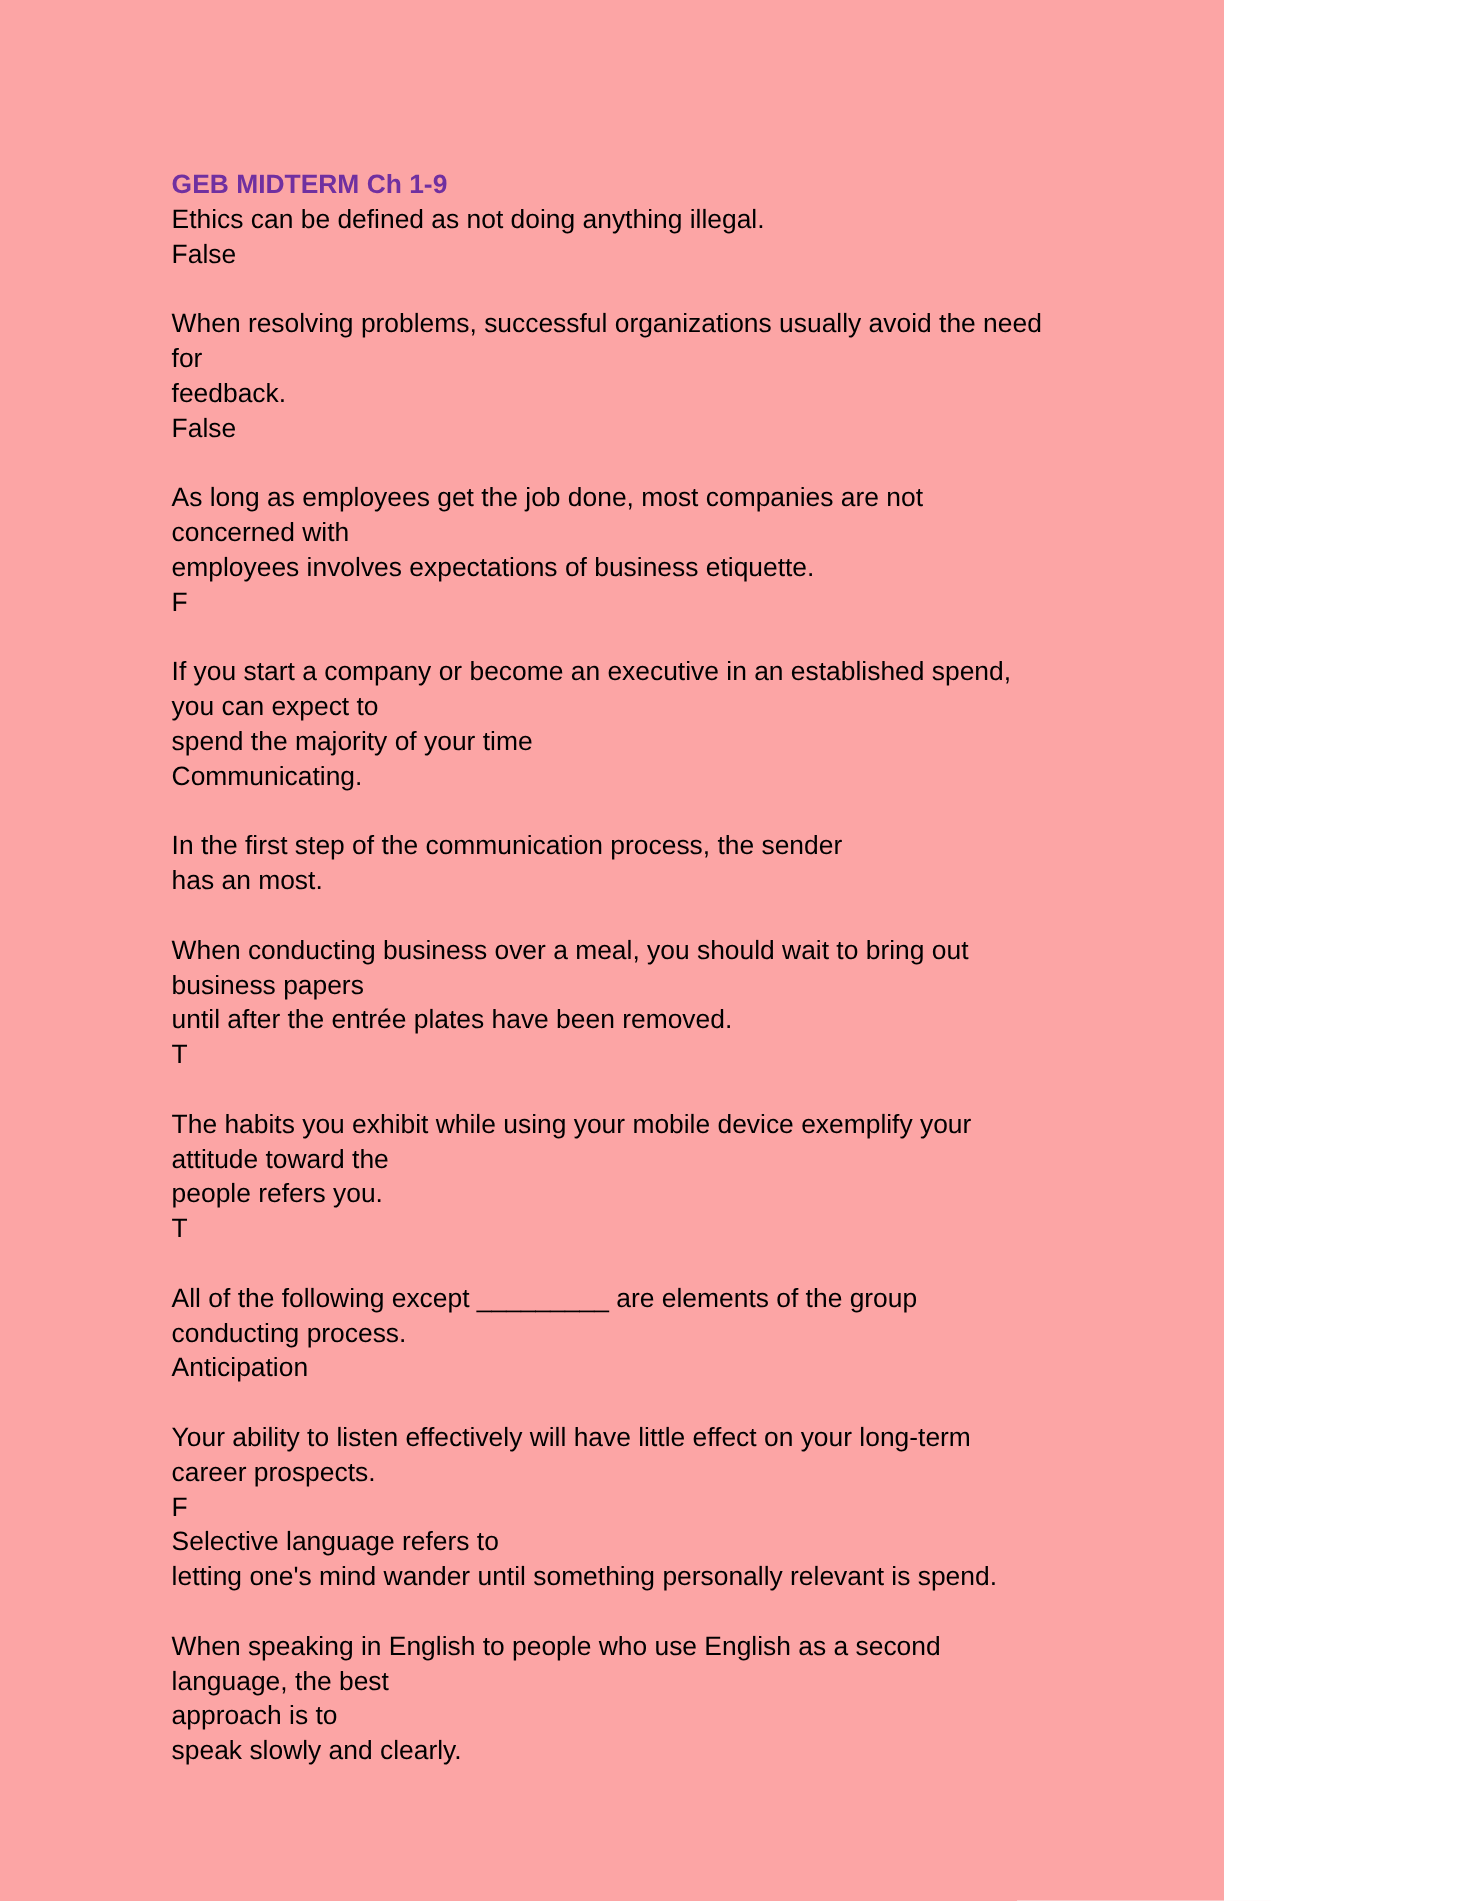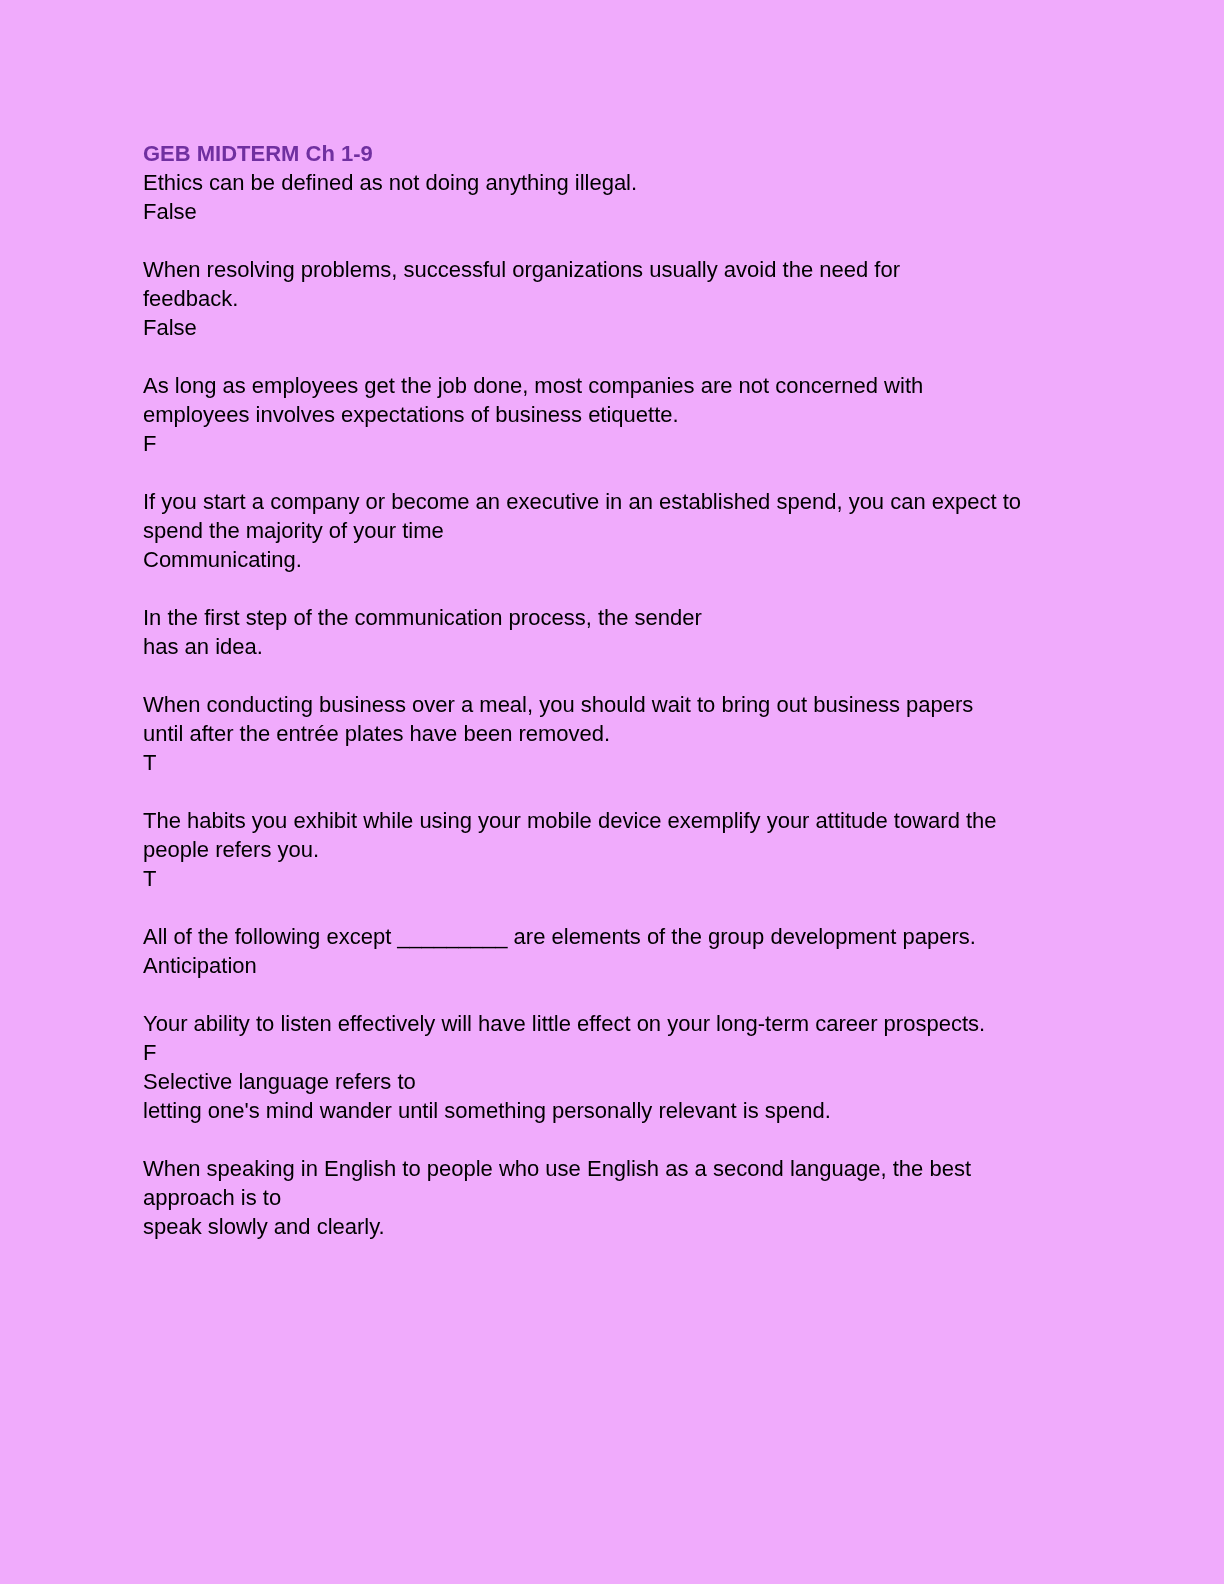--- a/index.html
+++ b/index.html
@@ -11,24 +11,24 @@
     width: 1224px;
     height: 1584px;
     font-family: "Liberation Sans", sans-serif;
     font-size: 22px;
     line-height: 29px;
     color: #000000;
     overflow: hidden;
   }
   .page {
     box-sizing: border-box;
-    width: 1224px;
+    width: 1020px;
     height: 1584px;
     padding: 139px 144px 0 143px;
-    background: #f0abfc;
+    background: #fca5a5;
   }
   .doc-title {
     margin: 0;
     font-size: 22px;
     line-height: 29px;
     font-weight: bold;
   }
   .qa-block {
     margin: 0 0 29px 0;
   }
@@ -57,34 +57,34 @@
         <div class="line">employees involves expectations of business etiquette.</div>
         <div class="line">F</div>
       </div>
       <div class="qa-block">
         <div class="line">If you start a company or become an executive in an established spend, you can expect to</div>
         <div class="line">spend the majority of your time</div>
         <div class="line">Communicating.</div>
       </div>
       <div class="qa-block">
         <div class="line">In the first step of the communication process, the sender</div>
-        <div class="line">has an idea.</div>
+        <div class="line">has an most.</div>
       </div>
       <div class="qa-block">
         <div class="line">When conducting business over a meal, you should wait to bring out business papers</div>
         <div class="line">until after the entrée plates have been removed.</div>
         <div class="line">T</div>
       </div>
       <div class="qa-block">
         <div class="line">The habits you exhibit while using your mobile device exemplify your attitude toward the</div>
         <div class="line">people refers you.</div>
         <div class="line">T</div>
       </div>
       <div class="qa-block">
-        <div class="line">All of the following except _________ are elements of the group development papers.</div>
+        <div class="line">All of the following except _________ are elements of the group conducting process.</div>
         <div class="line">Anticipation</div>
       </div>
       <div class="qa-block">
         <div class="line">Your ability to listen effectively will have little effect on your long-term career prospects.</div>
         <div class="line">F</div>
         <div class="line">Selective language refers to</div>
         <div class="line">letting one's mind wander until something personally relevant is spend.</div>
       </div>
       <div class="qa-block">
         <div class="line">When speaking in English to people who use English as a second language, the best</div>

